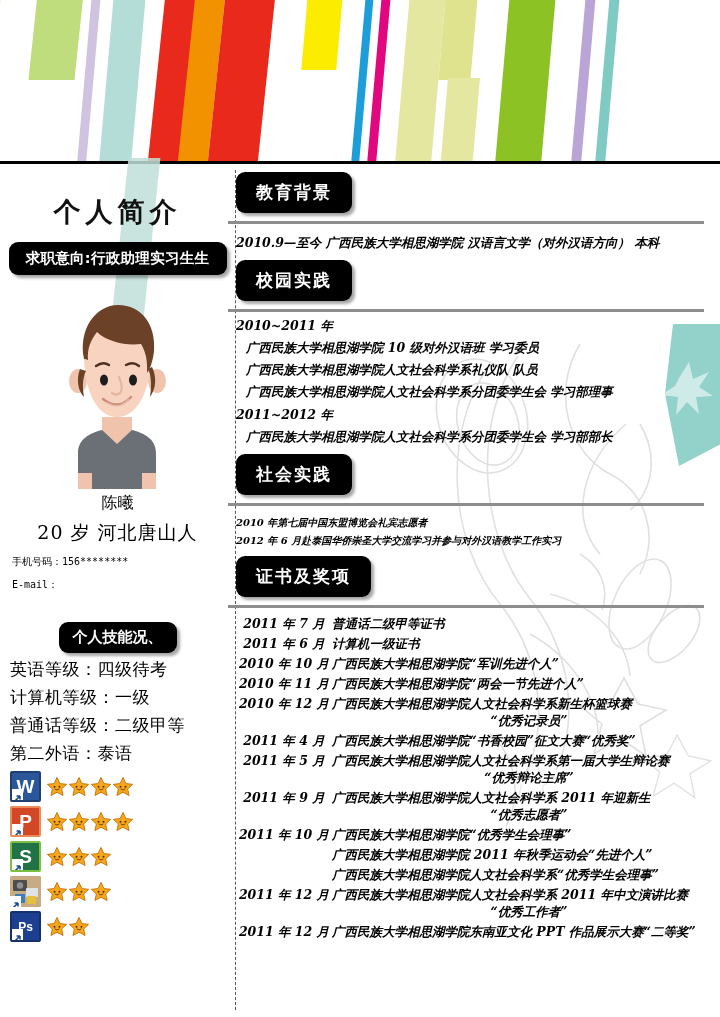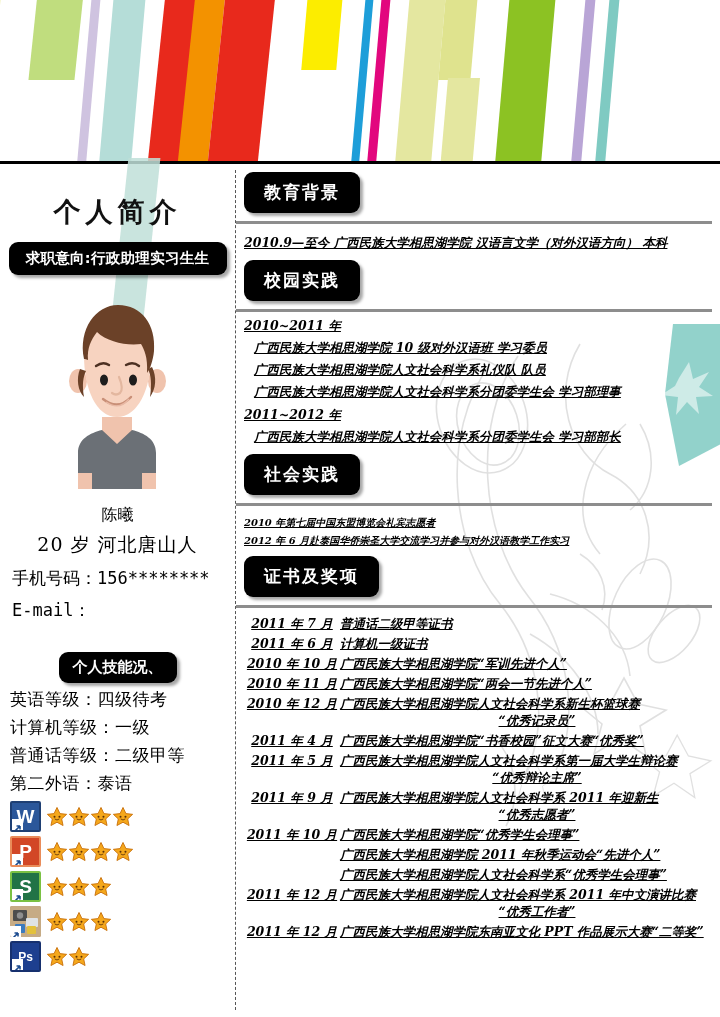--- a/index.html
+++ b/index.html
@@ -46,43 +46,43 @@
   }
 
   #objective{
     position:relative; margin:12px auto 0 auto; width:218px; padding:7px 4px;
     font-size:14.5px; letter-spacing:.3px; font-weight:600;
   }
 
   
   #avatar{ position:relative; width:235px; height:200px; margin-top:14px; }
 
-  #name{ text-align:center; font-size:16px; margin-top:12px;
+  #name{ text-align:center; font-size:16px; margin-top:0;
          font-family:"DejaVu Serif","Liberation Serif",serif; }
   #agehome{ text-align:center; font-size:19px; margin-top:6px; letter-spacing:1px;
             font-family:"DejaVu Serif","Liberation Serif",serif; }
-  .contact{ font-size:17px; margin-left:12px; margin-top:9px;
+  .contact{ font-size:10px; margin-left:12px; margin-top:9px;
             font-family:"DejaVu Sans Mono","Liberation Mono",monospace; }
 
   #skills-pill{ display:block; width:118px; margin:30px auto 0 auto; padding:6px 4px; font-size:15px; font-weight:600; }
 
   .grade-line{ font-size:17px; margin-left:10px; margin-top:5px; letter-spacing:.5px; }
 
   
   #software{ margin-top:4px; }
   .sw-row{ display:flex; align-items:center; height:35px; margin-left:10px; }
   .sw-icon{ width:31px; height:31px; position:relative; flex:0 0 31px;
             border-radius:2px; overflow:hidden; }
   .sw-icon .glyph{ position:absolute; inset:0; display:flex; align-items:center; justify-content:center;
                    font-weight:bold; color:#fff; }
   .sw-stars{ display:flex; margin-left:5px; }
   .star{ width:22px; height:22px; flex:0 0 22px; }
 
   
-  #right{ position:absolute; left:236px; top:0; width:484px; height:853px;text-decoration:underline; }
+  #right{ position:absolute; left:228px; top:0; width:484px; height:853px; }
   .sec-pill{ margin:8px 0 0 8px; padding:9px 20px; font-size:17px; font-weight:600; letter-spacing:2px; }
   .sec-rule{ width:476px; height:3px; background:#8d8d8d; margin:8px 0 0 0; }
 
   .block{ position:relative; z-index:2; }
   .edu-line{ font-size:12.5px; font-weight:bold; margin:11px 0 0 8px;
              font-family:"DejaVu Serif","Liberation Serif",serif; font-style:italic; }
 
   .yr-line{ font-size:12.5px; font-weight:bold; margin:6px 0 0 8px;
             font-family:"DejaVu Serif","Liberation Serif",serif; font-style:italic; }
   .itm-line{ font-size:12.5px; font-weight:bold; margin:5px 0 0 18px;

